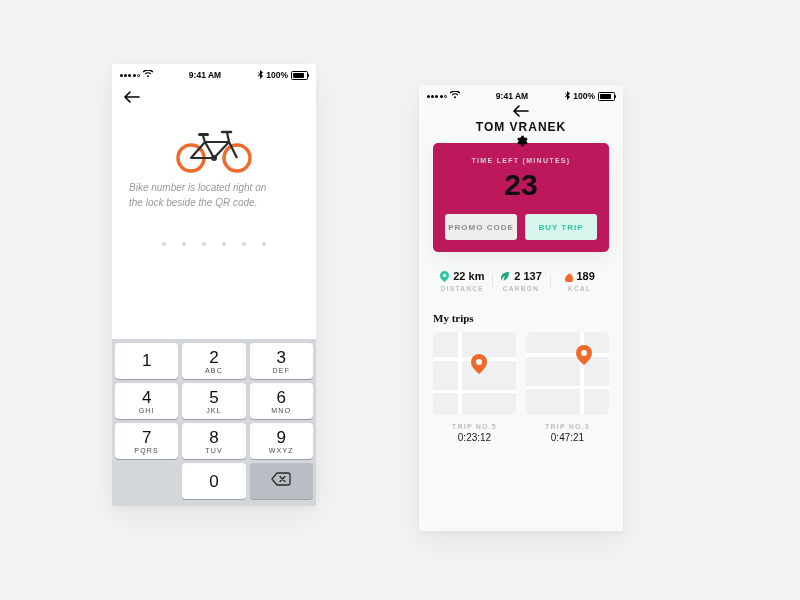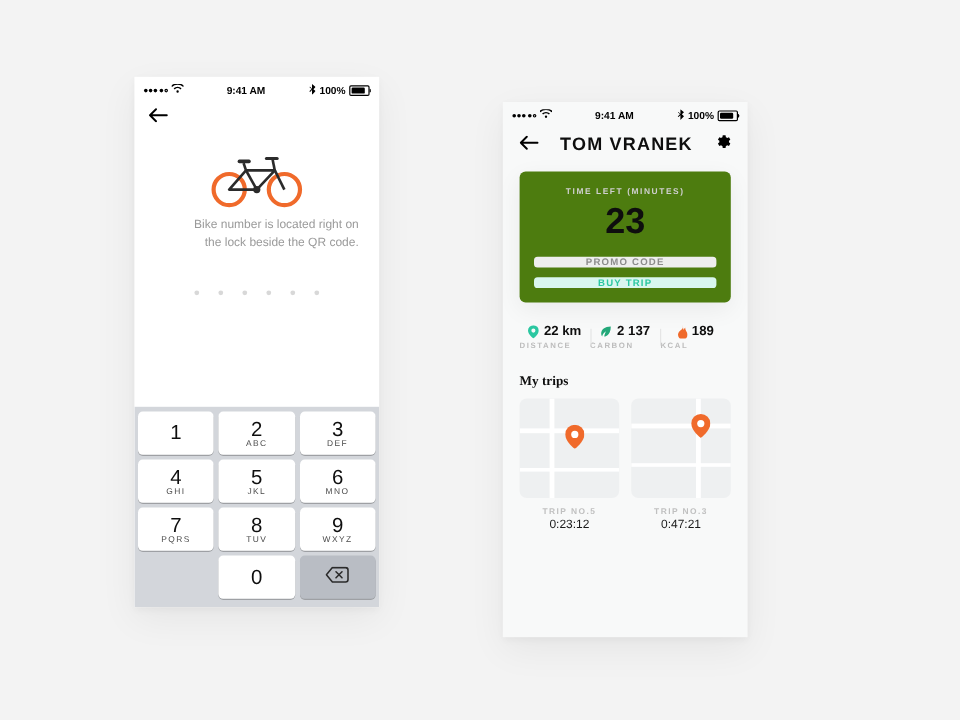--- a/index.html
+++ b/index.html
@@ -43,22 +43,22 @@
   
   .phoneA { left: 112px; top: 64px; height: 442px; }
   .navA  { display:flex; align-items:center; height: 28px; padding: 0 12px; }
   .back-arrow { cursor: pointer; }
   .bike-illus { display:flex; justify-content:center; margin-top: 6px; }
   .headingA {
     text-align:center; font-size: 14px; font-weight: 700; margin: 12px 0 0 0;
     letter-spacing: 0.1px;
   }
   .subA {
-    text-align:right; font-size: 10px; color: #9a9a9a; line-height: 1.5;
-    margin: 6px auto 0 auto; width: 170px;
+    text-align:left; font-size: 10px; color: #9a9a9a; line-height: 1.5;
+    margin: 6px auto 0 auto; width: 170px; font-style: italic;
   }
   .code-dots {
     display:flex; justify-content:center; gap: 16px; margin-top: 32px;
   }
   .code-dots span {
     width: 4px; height: 4px; border-radius:50%; background:#d8d8d8; display:inline-block;
   }
   .keypad {
     position:absolute; left:0; right:0; bottom:0;
     background:#d3d6db; padding: 4px 3px 3px 3px;
@@ -72,41 +72,41 @@
   }
   .key .digit { font-size: 17px; font-weight:400; line-height:1; }
   .key .letters { font-size: 7px; letter-spacing:1.2px; color:#4a4a4a; margin-top:1px; text-transform:uppercase;}
   .key-ghost { background: transparent; box-shadow:none; cursor:default; }
   .key-bksp  { background: #b9bdc4; }
   
   .phoneB { left: 419px; top: 85px; height: 446px; background:#f8f9f9; }
   .phoneB .statusbar { color:#000;}
   .navB {
     display:flex; align-items:center; justify-content:space-between;
-    height: 30px; padding: 0 14px; font-size:15px; font-weight:700; letter-spacing:1px;
+    height: 30px; padding: 0 14px; font-size:12px; font-weight:700; letter-spacing:1px;flex-direction:column;
   }
   .card {
-    margin: 8px 14px 0 14px; background:#4d7c0f; border-radius:5px;
+    margin: 8px 14px 0 14px; background:#be185d; border-radius:5px;
     box-shadow: 0 6px 20px rgba(0,0,0,0.06);
     padding: 14px 12px 12px 12px; text-align:center;
   }
   .card .label { font-size:7px; letter-spacing:1.3px; font-weight:700; color:#cfcfcf; }
   .card .big   { font-size:30px; font-weight:800; margin-top:4px; }
-  .card-btns { display:flex; gap:8px; margin-top:12px;flex-direction:column;}
+  .card-btns { display:flex; gap:8px; margin-top:12px;}
   .pill {
     flex:1; height:26px; display:flex; align-items:center; justify-content:center;
     font-size:8px; font-weight:700; letter-spacing:1px; border-radius:3px; cursor:pointer;
   }
   .pill-grey { background:#eeeeee; color:#8c8c8c; }
   .pill-teal { background:#d9f6ee; color:#2bc7a1; }
   .stats {
     display:flex; margin: 18px 14px 0 14px;
   }
   .stat {
-    flex:1; text-align:left; position:relative;
+    flex:1; text-align:center; position:relative;
   }
   .stat + .stat::before {
     content:""; position:absolute; left:0; top:4px; bottom:4px; width:1px; background:#e5e5e5;
   }
   .stat .value { font-size:11px; font-weight:700; display:flex; align-items:center; justify-content:center; gap:4px;}
   .stat .value svg { display:inline-block; }
   .stat .caption { font-size:6.5px; letter-spacing:1.3px; color:#bdbdbd; margin-top:3px; font-weight:700;}
   .section-title {
     margin: 20px 14px 8px 14px; font-size:11px; font-weight:700;font-family:Liberation Serif, serif;
   }

